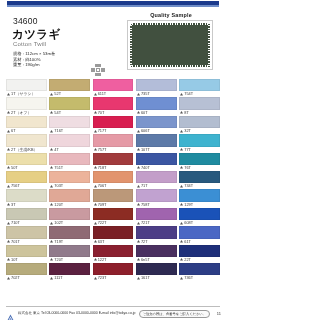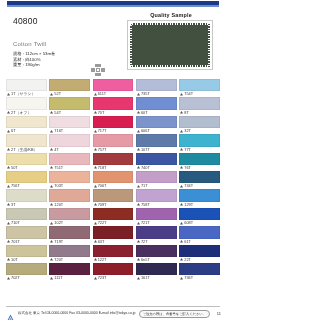--- a/index.html
+++ b/index.html
@@ -111,21 +111,22 @@
 </style>
 </head>
 <body>
 
 <div id="top-bar">
   <div class="band-dark"></div>
   <div class="band-light"></div>
 </div>
 
 <div id="header">
-  <div id="product-code">40800</div>
+  <div id="product-code">34600</div>
+  <div id="product-name">カツラギ</div>
   <div id="product-name-en">Cotton Twill</div>
 
   <div id="spec-list">
     <div class="spec-row">規格 : 112cm × 53m巻</div>
     <div class="spec-row">素材 : 綿100%</div>
     <div class="spec-row">重量 : 190g/m</div>
   </div>
 
   <div id="seal">
     <svg width="20" height="16" viewBox="0 0 20 16">

